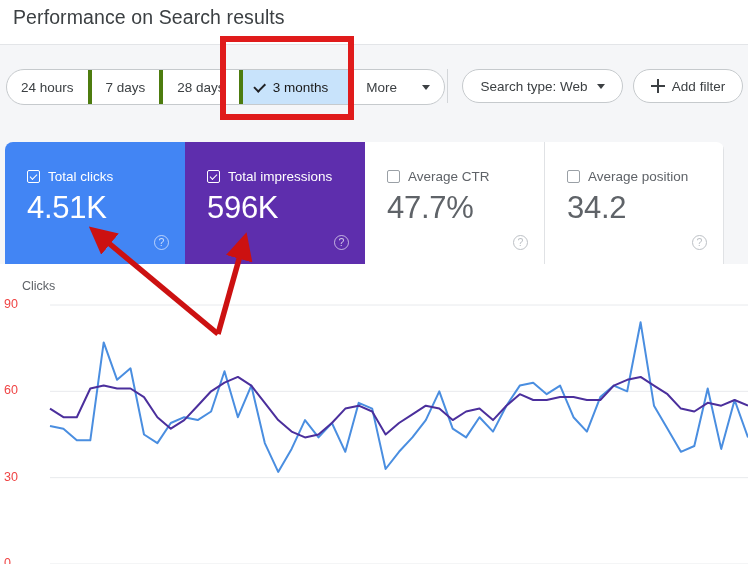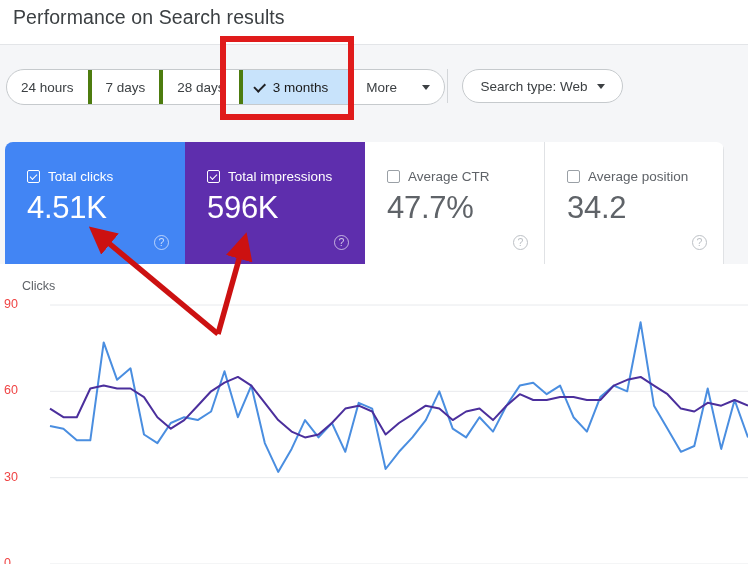--- a/index.html
+++ b/index.html
@@ -134,20 +134,24 @@
       </div>
     </div>
 
     <div class="tb-divider"></div>
 
     <div class="pill" id="search-type-pill">
       <span>Search type: Web</span>
       <span class="caret"></span>
     </div>
 
+    <div class="pill" id="add-filter-pill">
+      <span class="plus"></span>
+      <span>Add filter</span>
+    </div>
   </div>
 
   <div class="cards-bg"></div>
   <div class="cards">
 
     <div class="card card-clicks sel">
       <div class="card-row">
         <span class="cb on"></span>
         <span class="card-label">Total clicks</span>
       </div>

